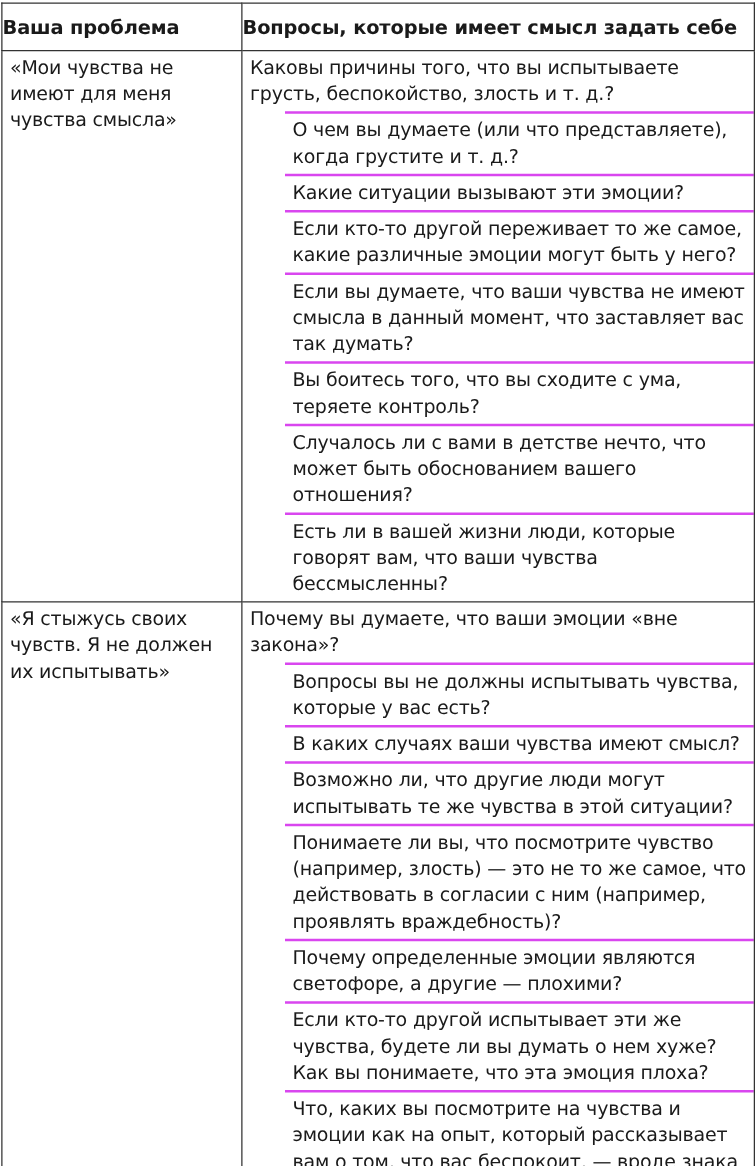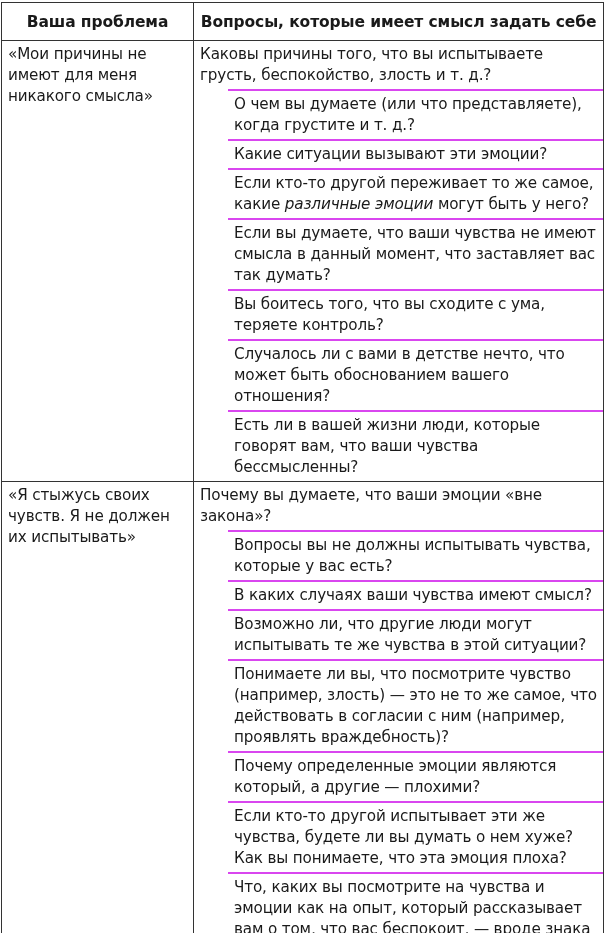--- a/index.html
+++ b/index.html
@@ -30,21 +30,21 @@
     table.qt col.c1 { width: 192px; }
     table.qt col.c2 { width: 410px; }
     table.qt th, table.qt td {
       border: 1.4px solid #333333;
       vertical-align: top;
     }
     table.qt th {
       font-weight: bold;
       font-size: 15.5px;
       height: 37px;
-      text-align: center;
+      text-align: left;
       vertical-align: middle;
       padding: 0;
       letter-spacing: -0.1px;
     }
     td.problem {
       font-size: 15.2px;
       line-height: 21px;
       padding: 3px 4px 0 6px;
       letter-spacing: -0.15px;
     }
@@ -55,61 +55,60 @@
       font-size: 15.2px;
       line-height: 21px;
       padding: 3px 6px 3px 6px;
       letter-spacing: -0.15px;
     }
     .q + .q {
       border-top: 2px solid #d946ef;
       margin-left: 34px;
     }
     .q .em {
-      font-style: italic;
     }
   </style>
 </head>
 <body>
 
 <div class="page">
   <table class="qt">
     <colgroup>
       <col class="c1">
       <col class="c2">
     </colgroup>
     <thead>
       <tr>
         <th>Ваша проблема</th>
         <th>Вопросы, которые имеет смысл задать себе</th>
       </tr>
     </thead>
     <tbody>
       <tr>
-        <td class="problem">«Мои причины не имеют для меня никакого смысла»</td>
+        <td class="problem">«Мои чувства не имеют для меня чувства смысла»</td>
         <td class="questions">
           <div class="q">Каковы причины того, что вы испытываете грусть, беспокойство, злость и т. д.?</div>
           <div class="q">О чем вы думаете (или что представляете), когда грустите и т. д.?</div>
           <div class="q">Какие ситуации вызывают эти эмоции?</div>
           <div class="q"><span>Если кто-то другой переживает то же самое, какие </span><span class="em">различные эмоции</span><span> могут быть у него?</span></div>
           <div class="q">Если вы думаете, что ваши чувства не имеют смысла в данный момент, что заставляет вас так думать?</div>
           <div class="q">Вы боитесь того, что вы сходите с ума, теряете контроль?</div>
           <div class="q">Случалось ли с вами в детстве нечто, что может быть обоснованием вашего отношения?</div>
           <div class="q">Есть ли в вашей жизни люди, которые говорят вам, что ваши чувства бессмысленны?</div>
         </td>
       </tr>
       <tr>
         <td class="problem">«Я стыжусь своих чувств. Я не должен их испытывать»</td>
         <td class="questions">
           <div class="q">Почему вы думаете, что ваши эмоции «вне закона»?</div>
           <div class="q">Вопросы вы не должны испытывать чувства, которые у вас есть?</div>
           <div class="q">В каких случаях ваши чувства имеют смысл?</div>
           <div class="q">Возможно ли, что другие люди могут испытывать те же чувства в этой ситуации?</div>
           <div class="q">Понимаете ли вы, что посмотрите чувство (например, злость) — это не то же самое, что действовать в согласии с ним (например, проявлять враждебность)?</div>
-          <div class="q">Почему определенные эмоции являются который, а другие — плохими?</div>
+          <div class="q">Почему определенные эмоции являются светофоре, а другие — плохими?</div>
           <div class="q">Если кто-то другой испытывает эти же чувства, будете ли вы думать о нем хуже? Как вы понимаете, что эта эмоция плоха?</div>
           <div class="q">Что, каких вы посмотрите на чувства и эмоции как на опыт, который рассказывает вам о том, что вас беспокоит, — вроде знака «Осторожно», таблички «Стоп» или мигающего красного света на светофоре?</div>
           <div class="q">Пострадал ли кто-нибудь от ваших эмоций?</div>
         </td>
       </tr>
     </tbody>
   </table>
 </div>
 
 </body></html>

